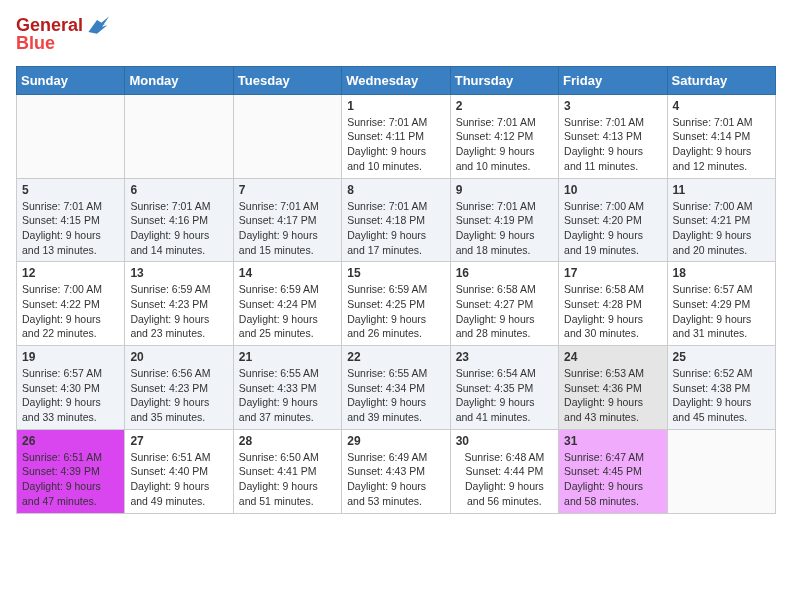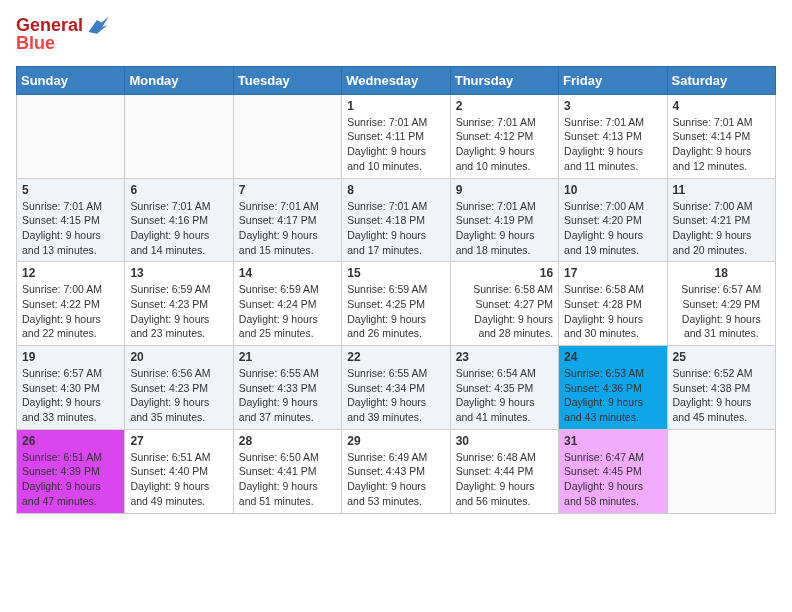--- a/index.html
+++ b/index.html
@@ -218,35 +218,35 @@
 Daylight: 9 hours
 and 25 minutes.</div>
         </td>
         <td style="background: rgb(255, 255, 255);">
           <span class="day-number">15</span>
           <div class="day-info" style="white-space: pre-line;">Sunrise: 6:59 AM
 Sunset: 4:25 PM
 Daylight: 9 hours
 and 26 minutes.</div>
         </td>
-        <td style="background: rgb(255, 255, 255); text-align: right;">
+        <td style="background: rgb(255, 255, 255);">
           <span class="day-number">16</span>
           <div class="day-info" style="white-space: pre-line;">Sunrise: 6:58 AM
 Sunset: 4:27 PM
 Daylight: 9 hours
 and 28 minutes.</div>
         </td>
         <td style="background: rgb(255, 255, 255);">
           <span class="day-number">17</span>
           <div class="day-info" style="white-space: pre-line;">Sunrise: 6:58 AM
 Sunset: 4:28 PM
 Daylight: 9 hours
 and 30 minutes.</div>
         </td>
-        <td style="background: rgb(255, 255, 255); text-align: center;">
+        <td style="background: rgb(255, 255, 255);">
           <span class="day-number">18</span>
           <div class="day-info" style="white-space: pre-line;">Sunrise: 6:57 AM
 Sunset: 4:29 PM
 Daylight: 9 hours
 and 31 minutes.</div>
         </td>
       </tr>
       <tr>
         <td style="background: rgb(240, 244, 248);">
           <span class="day-number">19</span>
@@ -276,21 +276,21 @@
 Daylight: 9 hours
 and 39 minutes.</div>
         </td>
         <td style="background: rgb(240, 244, 248);">
           <span class="day-number">23</span>
           <div class="day-info" style="white-space: pre-line;">Sunrise: 6:54 AM
 Sunset: 4:35 PM
 Daylight: 9 hours
 and 41 minutes.</div>
         </td>
-        <td style="background: #0ea5e9;">
+        <td style="background: #e5e5e5;">
           <span class="day-number">24</span>
           <div class="day-info" style="white-space: pre-line;">Sunrise: 6:53 AM
 Sunset: 4:36 PM
 Daylight: 9 hours
 and 43 minutes.</div>
         </td>
         <td style="background: rgb(240, 244, 248);">
           <span class="day-number">25</span>
           <div class="day-info" style="white-space: pre-line;">Sunrise: 6:52 AM
 Sunset: 4:38 PM
@@ -322,21 +322,21 @@
         </td>
         <td style="background: rgb(255, 255, 255);">
           <span class="day-number">29</span>
           <div class="day-info" style="white-space: pre-line;">Sunrise: 6:49 AM
 Sunset: 4:43 PM
 Daylight: 9 hours
 and 53 minutes.</div>
         </td>
         <td style="background: rgb(255, 255, 255);">
           <span class="day-number">30</span>
-          <div class="day-info" style="white-space: pre-line;">Sunrise: 6:48 AM
+          <div class="day-info" style="white-space: pre-line; text-align: center;">Sunrise: 6:48 AM
 Sunset: 4:44 PM
 Daylight: 9 hours
 and 56 minutes.</div>
         </td>
         <td style="background: #f0abfc;">
           <span class="day-number">31</span>
           <div class="day-info" style="white-space: pre-line;">Sunrise: 6:47 AM
 Sunset: 4:45 PM
 Daylight: 9 hours
 and 58 minutes.</div>

